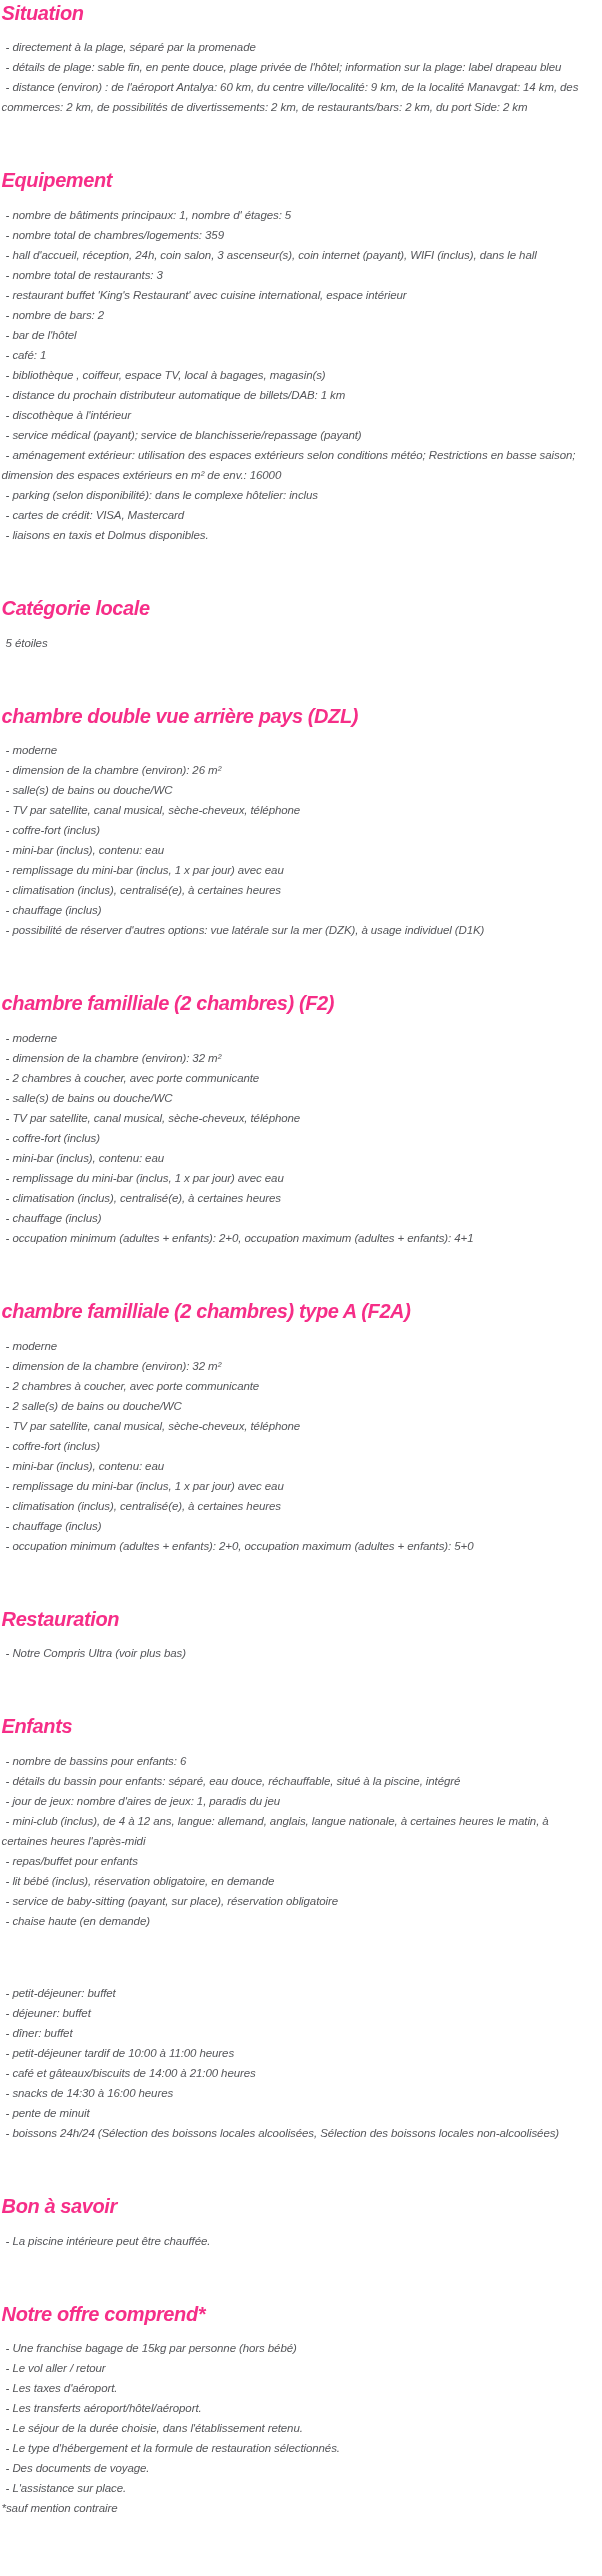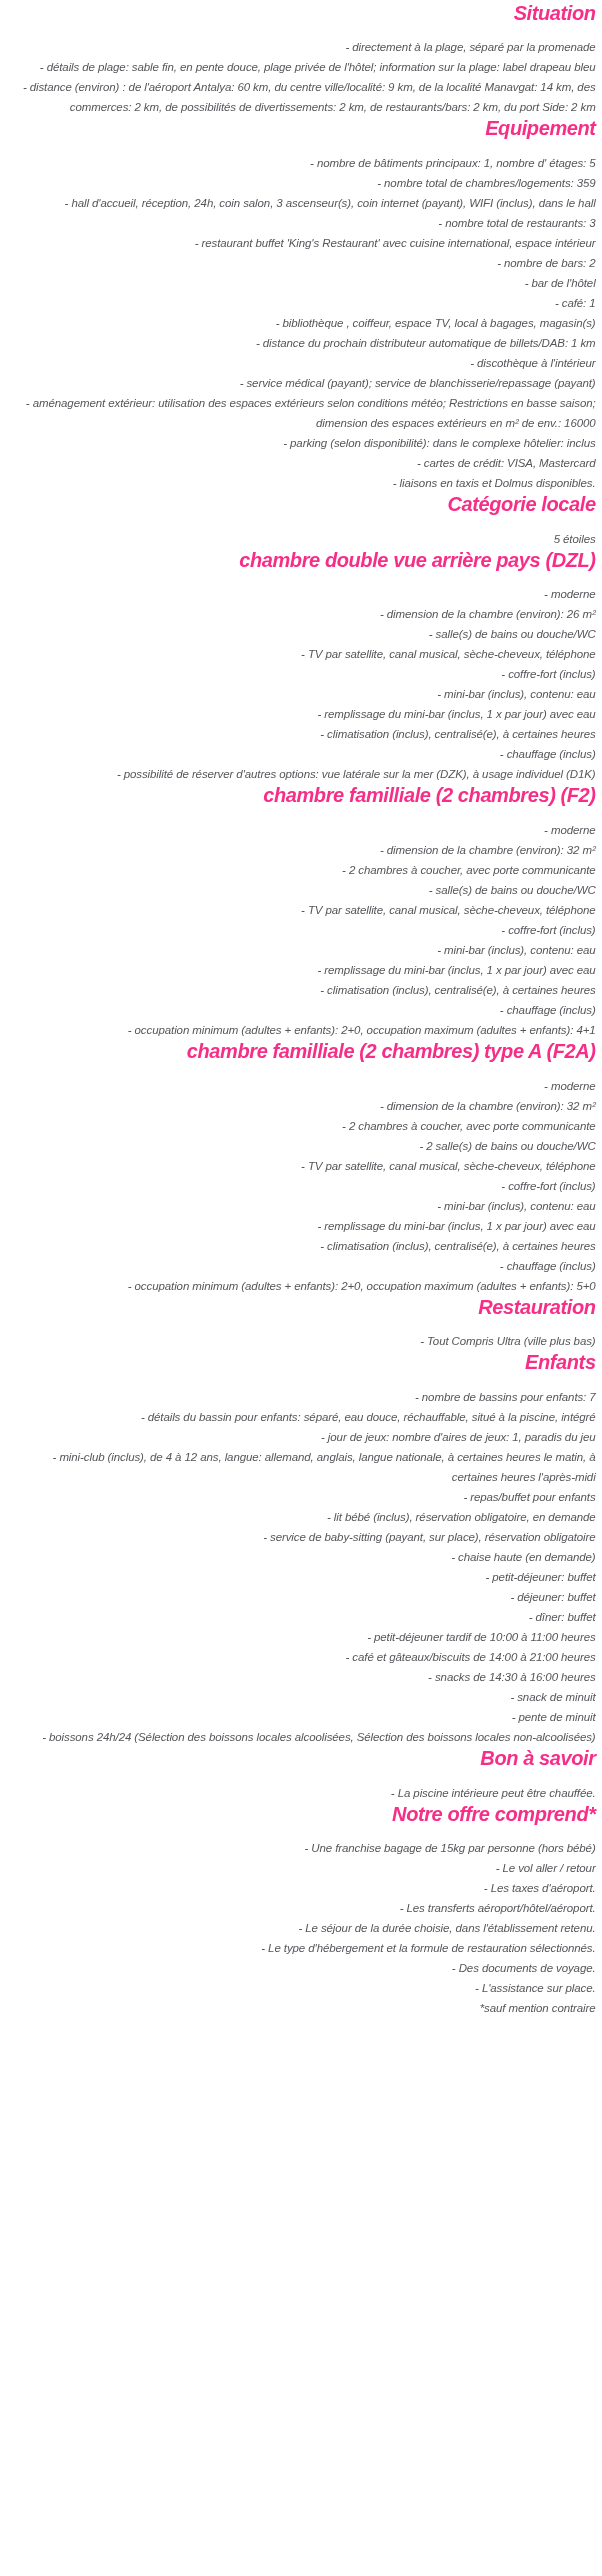--- a/index.html
+++ b/index.html
@@ -11,22 +11,22 @@
     width: 602px;
     min-height: 2576px;
     box-sizing: border-box;
     padding: 1.6px 6.4px 8px 1.6px;
     font-family: "Liberation Sans", sans-serif;
     font-style: italic;
     font-stretch: condensed;
     color: #55565a;
     background: #ffffff;
   }
-  .section { margin: 0; text-align: right; }
-  .section + .section { }
+  .section { margin: 0; }
+  .section + .section { margin-top: 52px; }
   .heading {
     font-family: "Liberation Sans", sans-serif;
     font-style: italic;
     font-weight: 700;
     font-size: 20px;
     line-height: 1.15;
     letter-spacing: -0.4px;
     color: #f62e88;
     margin: 0 0 12.7px 0;
   }
@@ -115,41 +115,40 @@
         <p class="item">- TV par satellite, canal musical, sèche-cheveux, téléphone</p>
         <p class="item">- coffre-fort (inclus)</p>
         <p class="item">- mini-bar (inclus), contenu: eau</p>
         <p class="item">- remplissage du mini-bar (inclus, 1 x par jour) avec eau</p>
         <p class="item">- climatisation (inclus), centralisé(e), à certaines heures</p>
         <p class="item">- chauffage (inclus)</p>
         <p class="item">- occupation minimum (adultes + enfants): 2+0, occupation maximum (adultes + enfants): 5+0</p>
       </section>
       <section class="section">
         <h2 class="heading">Restauration</h2>
-        <p class="item">- Tout Compris Ultra (ville plus bas)</p>
+        <p class="item">- Notre Compris Ultra (voir plus bas)</p>
       </section>
       <section class="section">
         <h2 class="heading">Enfants</h2>
-        <p class="item">- nombre de bassins pour enfants: 7</p>
+        <p class="item">- nombre de bassins pour enfants: 6</p>
         <p class="item">- détails du bassin pour enfants: séparé, eau douce, réchauffable, situé à la piscine, intégré</p>
         <p class="item">- jour de jeux: nombre d'aires de jeux: 1, paradis du jeu</p>
         <p class="item">- mini-club (inclus), de 4 à 12 ans, langue: allemand, anglais, langue nationale, à certaines heures le matin, à certaines heures l'après-midi</p>
         <p class="item">- repas/buffet pour enfants</p>
         <p class="item">- lit bébé (inclus), réservation obligatoire, en demande</p>
         <p class="item">- service de baby-sitting (payant, sur place), réservation obligatoire</p>
         <p class="item">- chaise haute (en demande)</p>
       </section>
       <section class="section">
         <p class="item">- petit-déjeuner: buffet</p>
         <p class="item">- déjeuner: buffet</p>
         <p class="item">- dîner: buffet</p>
         <p class="item">- petit-déjeuner tardif de 10:00 à 11:00 heures</p>
         <p class="item">- café et gâteaux/biscuits de 14:00 à 21:00 heures</p>
         <p class="item">- snacks de 14:30 à 16:00 heures</p>
-        <p class="item">- snack de minuit</p>
         <p class="item">- pente de minuit</p>
         <p class="item">- boissons 24h/24 (Sélection des boissons locales alcoolisées, Sélection des boissons locales non-alcoolisées)</p>
       </section>
       <section class="section">
         <h2 class="heading">Bon à savoir</h2>
         <p class="item">- La piscine intérieure peut être chauffée.</p>
       </section>
       <section class="section">
         <h2 class="heading">Notre offre comprend*</h2>
         <p class="item">- Une franchise bagage de 15kg par personne (hors bébé)</p>

